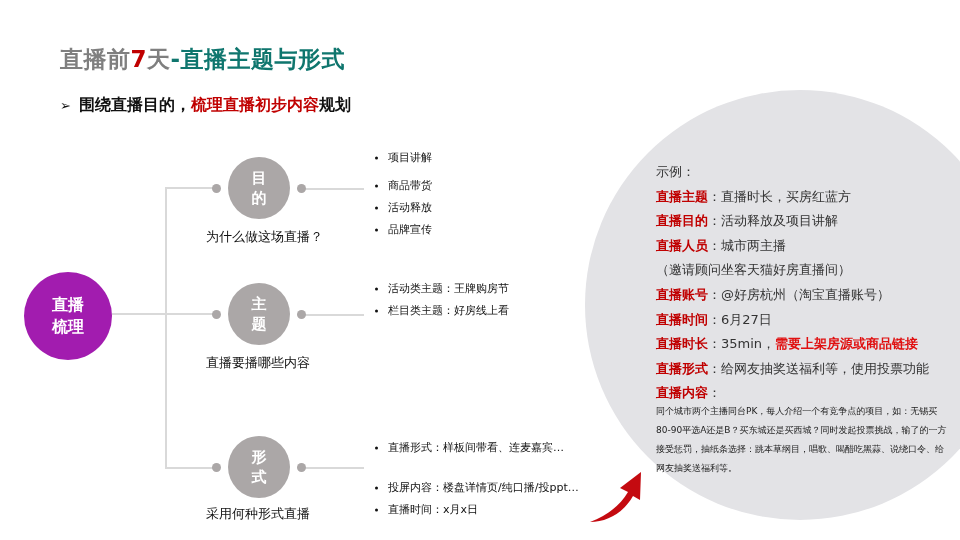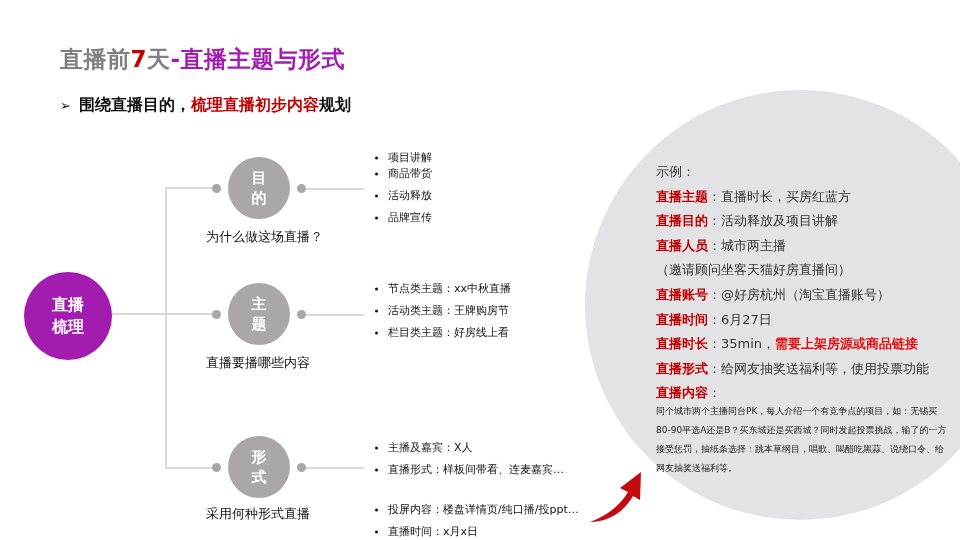--- a/index.html
+++ b/index.html
@@ -9,21 +9,21 @@
       font-family: "DejaVu Sans", "Liberation Sans", sans-serif;
       color: #111;
     }
     .abs { position: absolute; }
     .title {
       left: 60px; top: 44px; font-size: 23px; font-weight: bold; letter-spacing: 0.5px;
       white-space: nowrap;
     }
     .title .gray { color: #7f7f7f; }
     .title .red { color: #c00000; }
-    .title .black { color: #a21caf; text-align: center; }
+    .title .black { color: #0f766e; text-align: center; }
     .subtitle {
       left: 60px; top: 95px; font-size: 16px; font-weight: bold; white-space: nowrap;
     }
     .subtitle .arrow { font-size: 13px; margin-right: 8px; }
     .subtitle .red { color: #c00000; font-family: Liberation Mono, monospace; }
 
     .line { position: absolute; background: #d9d9d9; }
 
     .root {
       left: 24px; top: 272px; width: 88px; height: 88px; border-radius: 50%;
@@ -83,48 +83,46 @@
 </div>
 
 <div class="abs dot" style="left:212px; top:184px;"></div>
 <div class="abs node" style="left:228px; top:157px;">
   <span>目</span>
   <span>的</span>
 </div>
 <div class="abs dot" style="left:297px; top:184px;"></div>
 <div class="abs caption" style="left:206px; top:228px;">为什么做这场直播？</div>
 <ul class="abs bullets" style="left:372px; top:150px;">
-  <li style="height:16px; line-height:16px; ">项目讲解</li>
+  <li style="height:16px; line-height:16px; margin-bottom:12px;">项目讲解</li>
   <li style="height:16px; line-height:16px; margin-bottom:6px;">商品带货</li>
   <li style="height:16px; line-height:16px; margin-bottom:6px;">活动释放</li>
   <li style="height:16px; line-height:16px;">品牌宣传</li>
 </ul>
 
 <div class="abs dot" style="left:212px; top:310px;"></div>
 <div class="abs node" style="left:228px; top:283px;">
   <span>主</span>
   <span>题</span>
 </div>
 <div class="abs dot" style="left:297px; top:310px;"></div>
 <div class="abs caption" style="left:206px; top:354px;">直播要播哪些内容</div>
 <ul class="abs bullets" style="left:372px; top:281px;">
-  <li style="height:16px; line-height:16px; margin-bottom:6px;">节点类主题：xx中秋直播</li>
   <li style="height:16px; line-height:16px; margin-bottom:6px;">活动类主题：王牌购房节</li>
   <li style="height:16px; line-height:16px;">栏目类主题：好房线上看</li>
 </ul>
 
 <div class="abs dot" style="left:212px; top:463px;"></div>
 <div class="abs node" style="left:228px; top:436px;">
   <span>形</span>
   <span>式</span>
 </div>
 <div class="abs dot" style="left:297px; top:463px;"></div>
 <div class="abs caption" style="left:206px; top:505px;">采用何种形式直播</div>
 <ul class="abs bullets" style="left:372px; top:440px;">
-  <li style="height:16px; line-height:16px; margin-bottom:6px;">主播及嘉宾：X人</li>
   <li style="height:16px; line-height:16px; margin-bottom:24px;">直播形式：样板间带看、连麦嘉宾…</li>
   <li style="height:16px; line-height:16px; margin-bottom:6px;">投屏内容：楼盘详情页/纯口播/投ppt…</li>
   <li style="height:16px; line-height:16px;">直播时间：x月x日</li>
 </ul>
 
 <div class="abs bigcircle"></div>
 
 <div class="abs example">
   <div class="row">示例：</div>
   <div class="row"><span class="lbl">直播主题</span><span>：</span><span>直播时长，买房红蓝方</span></div>

